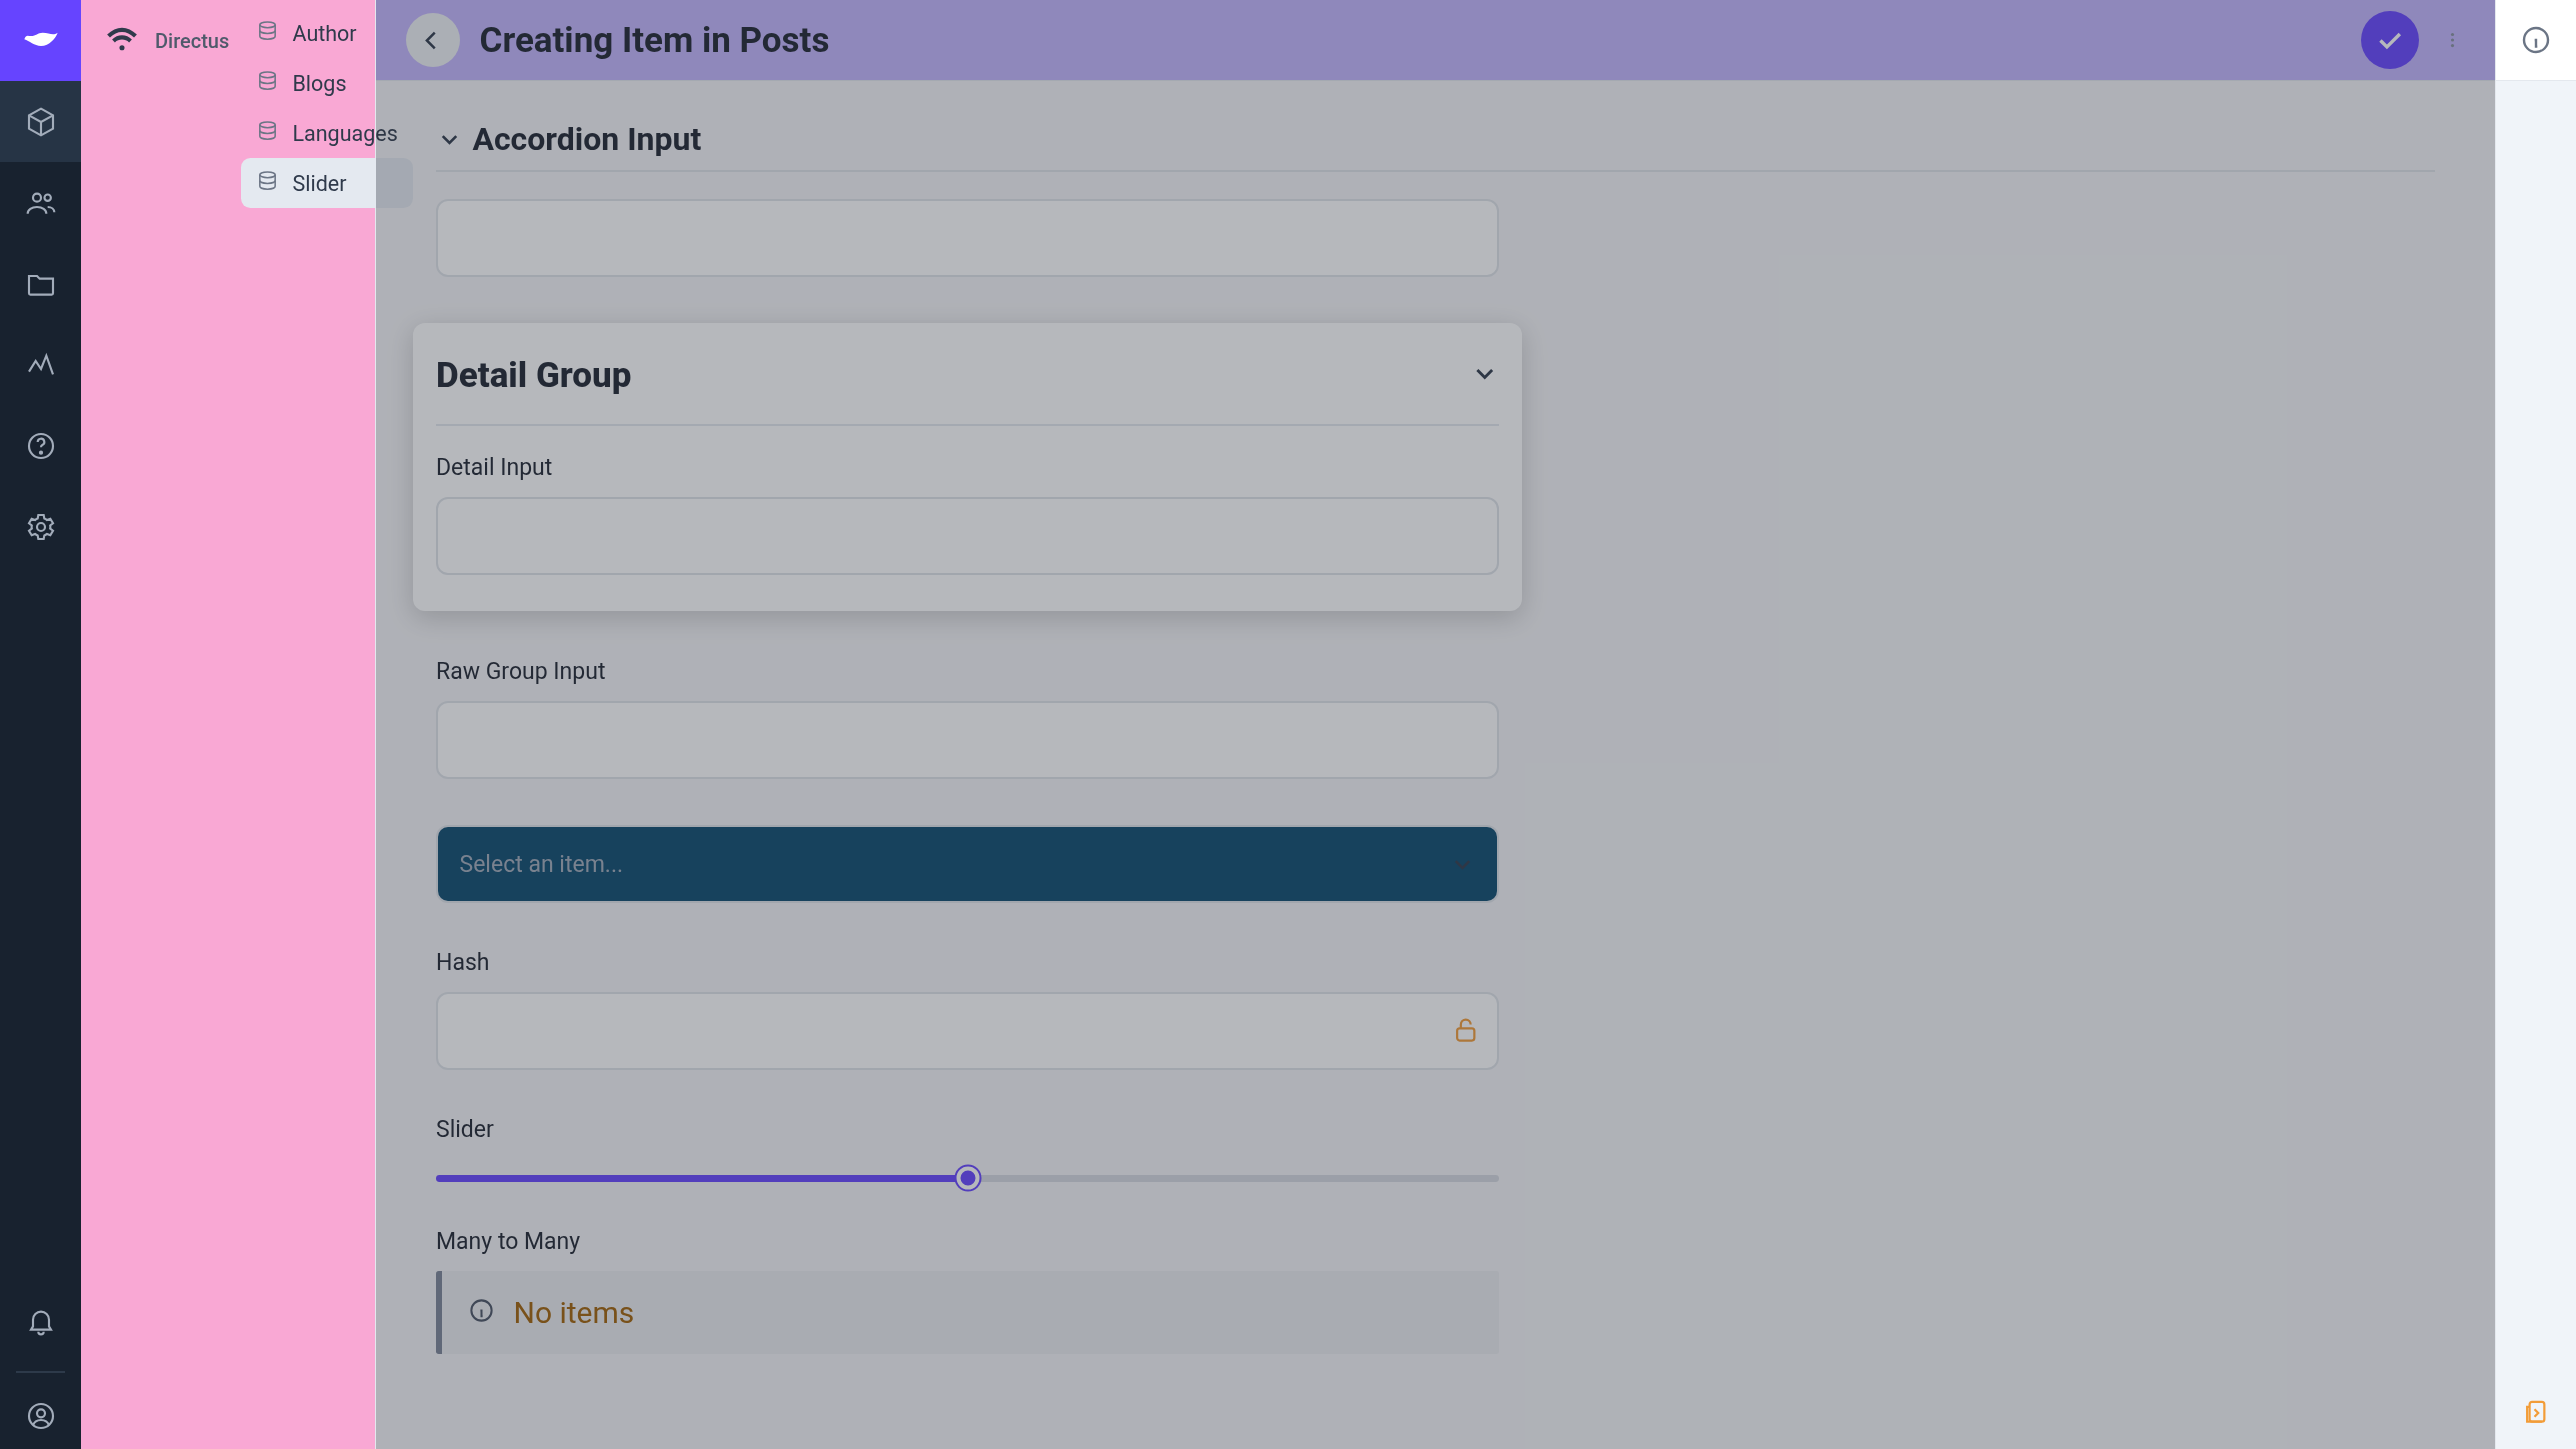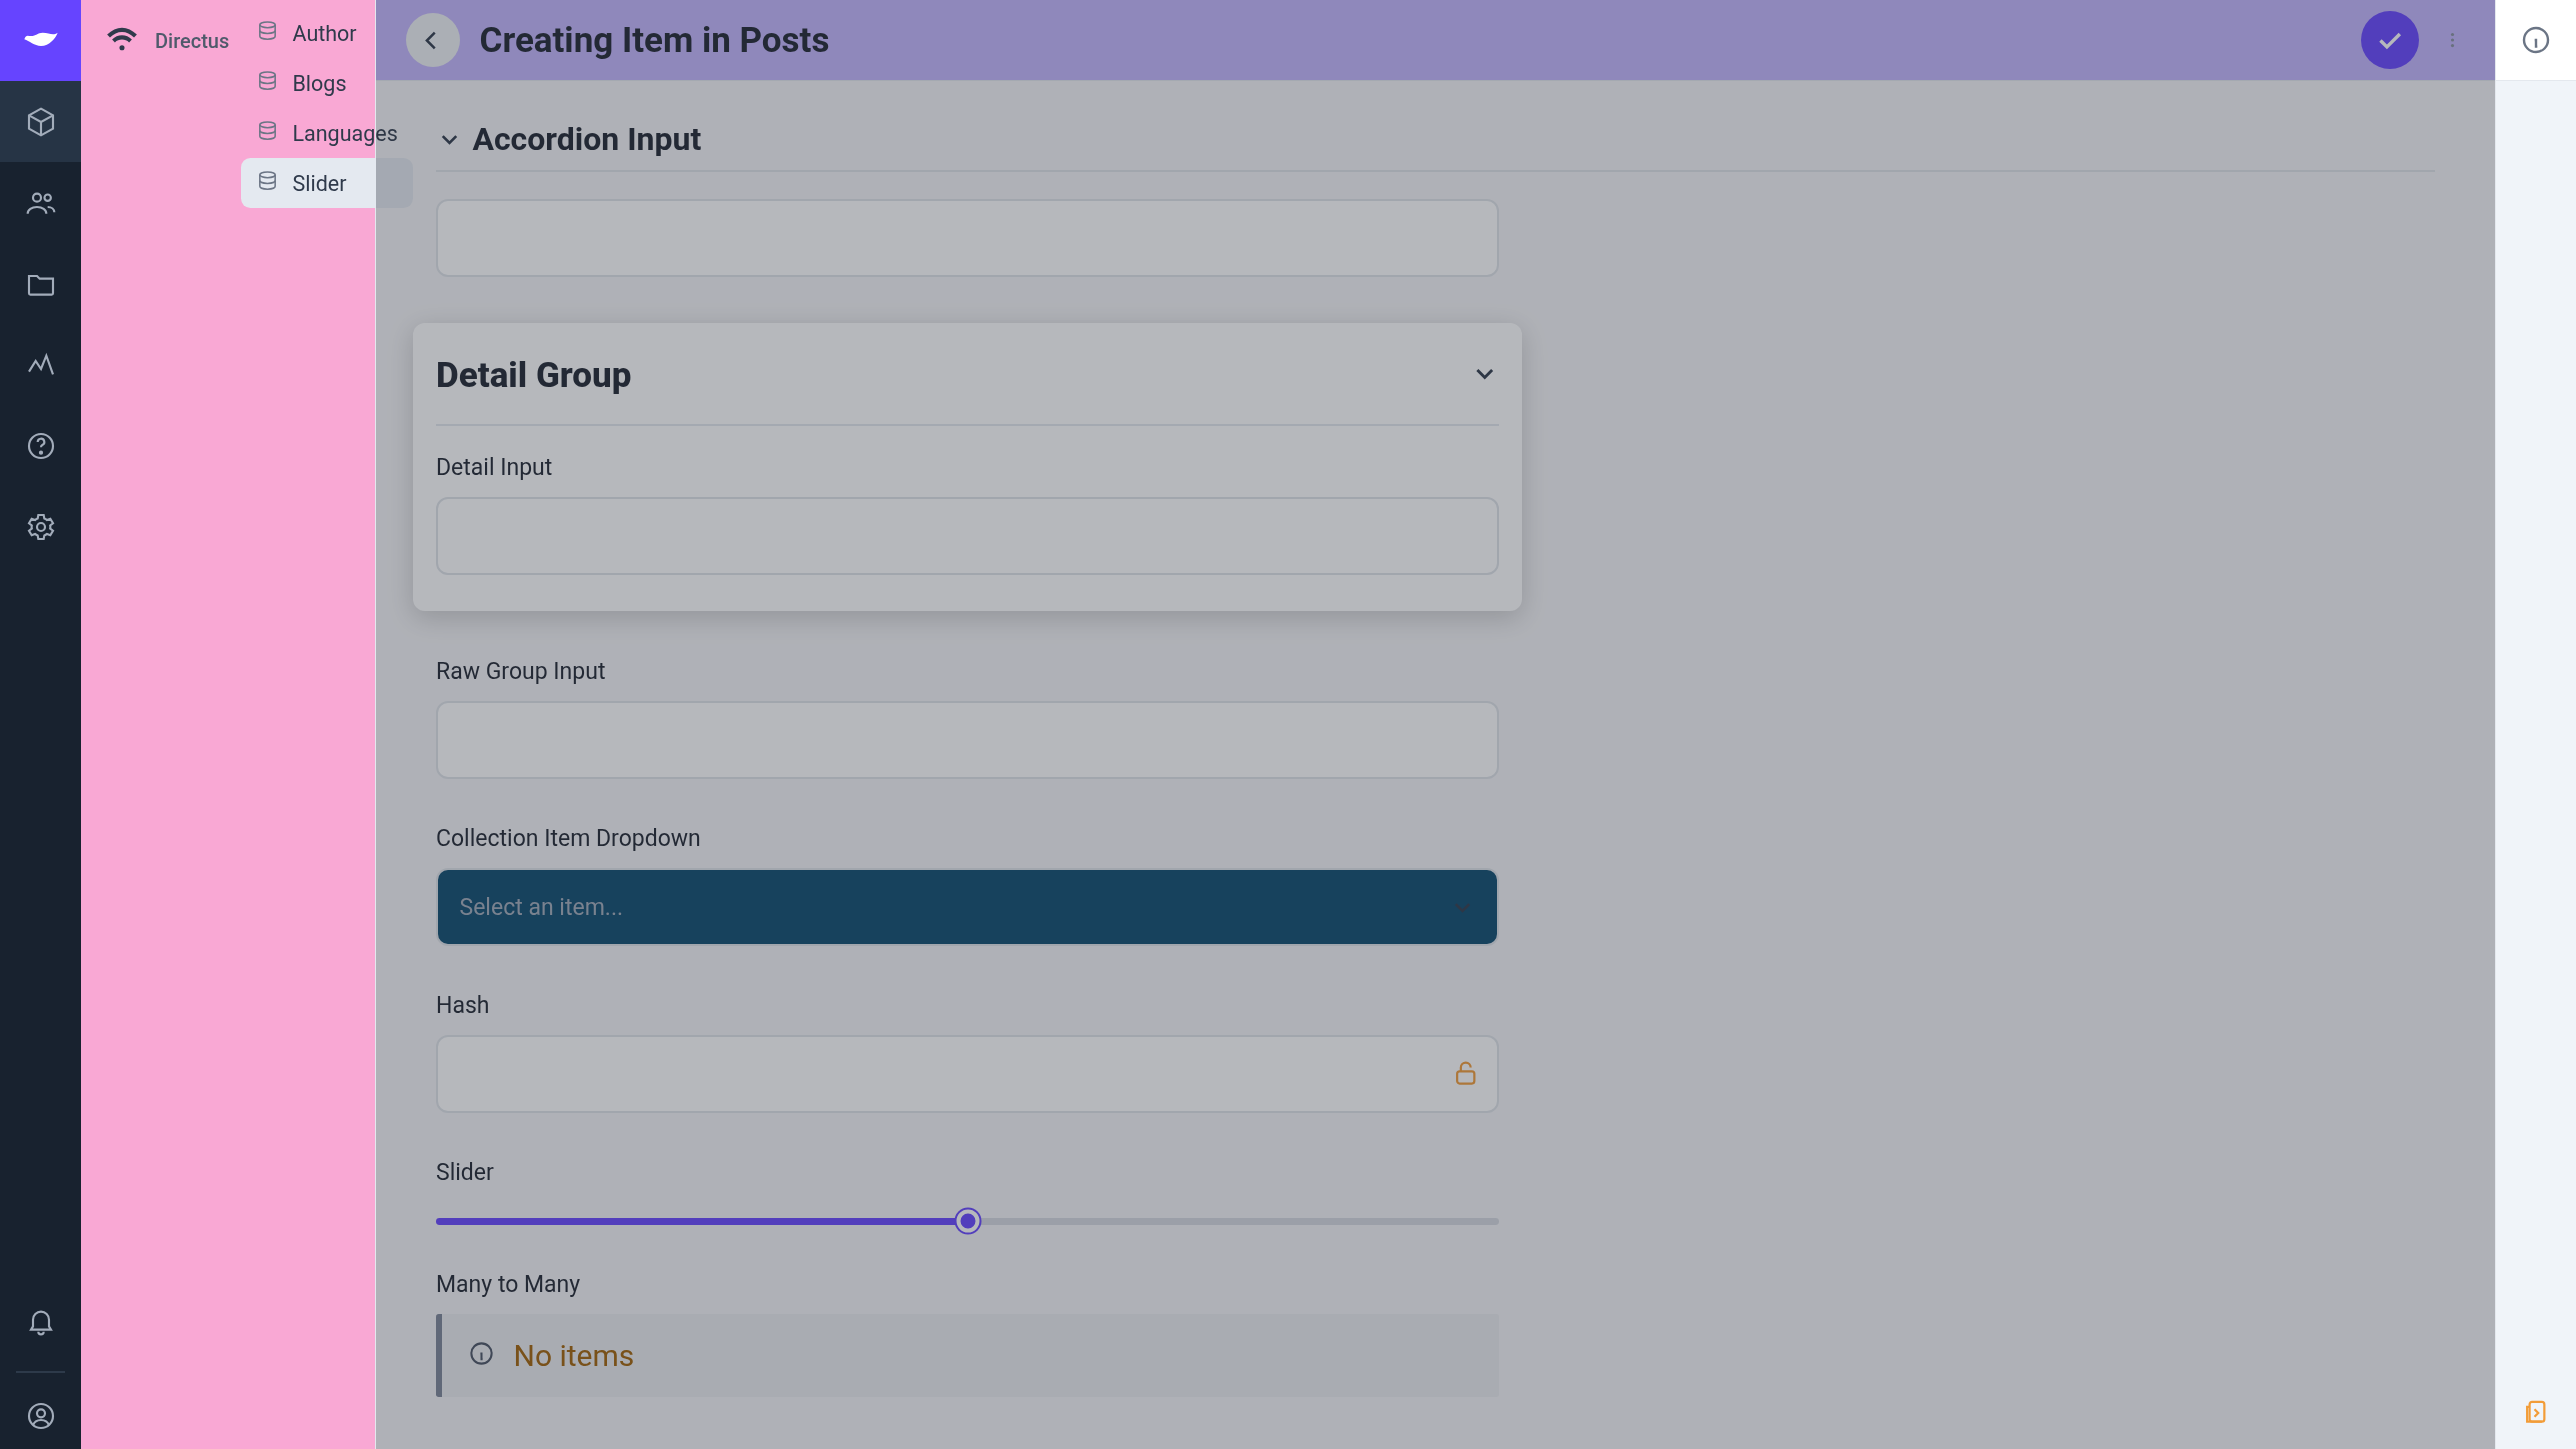--- a/index.html
+++ b/index.html
@@ -248,21 +248,20 @@
           <input class="txt-input" value="" style="">
         </div>
       </div>
 
       <div class="section">
         <label class="field-lbl">Raw Group Input</label>
         <input class="txt-input" value="" style="">
       </div>
 
       <div class="section">
-        <label class="field-lbl">Collection Item Dropdown</label>
         <div class="select">
           <span>Select an item...</span>
           <svg viewBox="0 0 24 24" fill="none" stroke="#2f3a4b" stroke-width="2.4">
               <path d="M6 9l6 6 6-6"></path>
             </svg>
         </div>
       </div>
 
       <div class="section">
         <label class="field-lbl">Hash</label>

